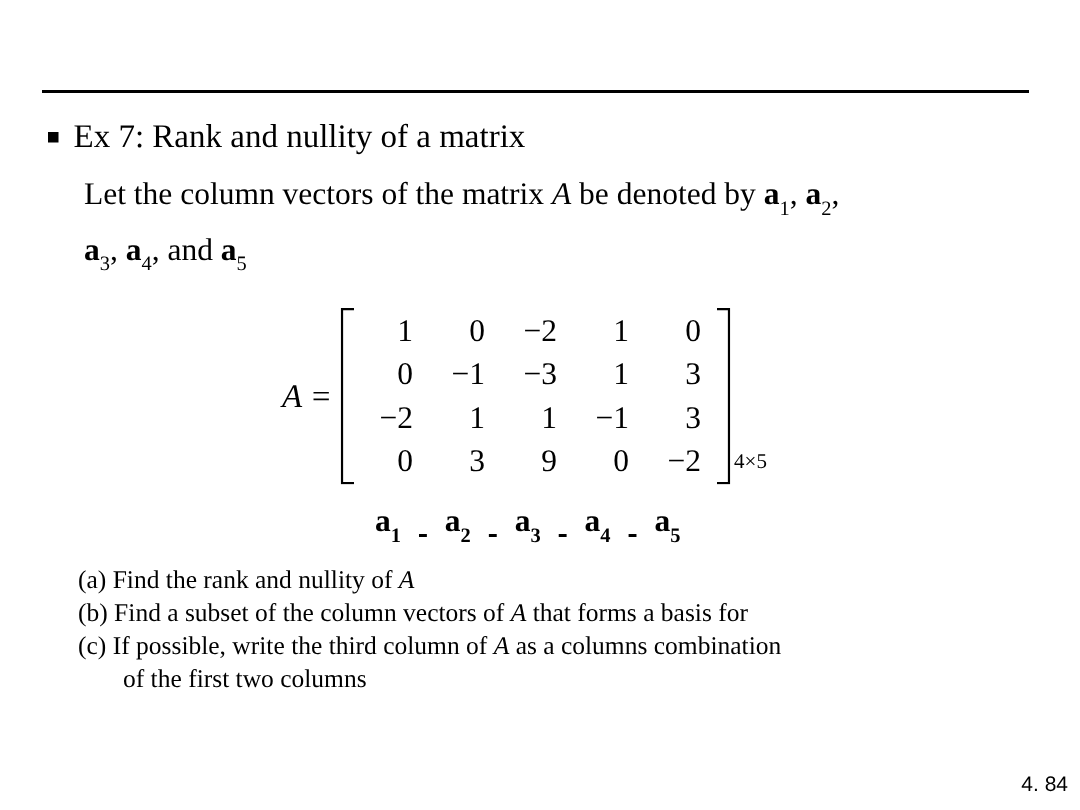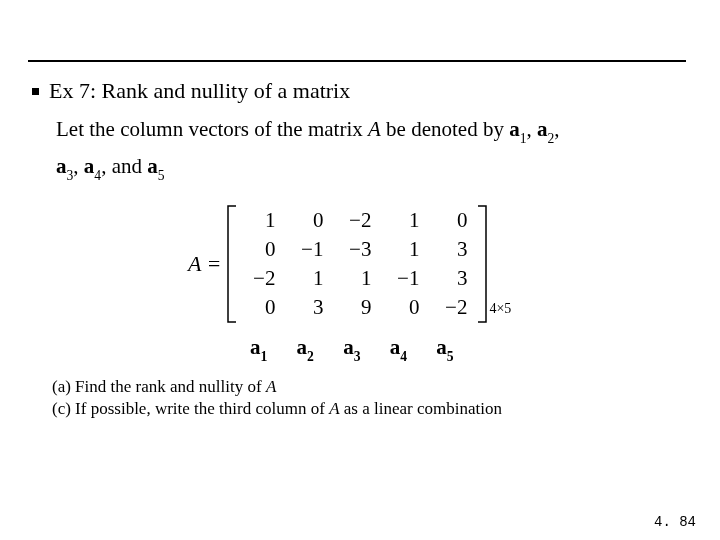--- a/index.html
+++ b/index.html
@@ -86,42 +86,43 @@
     align-self: flex-end;
     margin-left: 2px;
     padding-bottom: 6px;
     text-align: right;
   }
   .col-labels {
     position: absolute;
     left: 238px;
     top: 335px;
     font-size: 21px;
+    text-decoration: underline;
   }
   .col-labels span.lab {
     display: inline-block;
     font-weight: bold;
     margin: 0 12px;
   }
   .questions {
     position: absolute;
     left: 52px;
     top: 376px;
     width: 640px;
     font-size: 17px;
     line-height: 1.3;
   }
   .questions .indent {
     padding-left: 30px;
   }
   .page-num {
     position: absolute;
-    right: 24px;
+    right: 8px;
     bottom: 10px;
-    font-family: Liberation Mono, monospace;
+    font-family: Liberation Sans, sans-serif;
     font-size: 14px;
   }
 </style>
 </head>
 <body>
 
 <div class="slide">
 
   <div class="hr-top"></div>
 
@@ -188,19 +189,23 @@
     <span class="lab"><span>a</span><span class="sub">3</span></span>
     <span class="lab"><span>a</span><span class="sub">4</span></span>
     <span class="lab"><span>a</span><span class="sub">5</span></span>
   </div>
 
   <div class="questions">
     <div>
       <span>(a) Find the rank and nullity of </span><span class="ital">A</span>
     </div>
     <div>
-      <span>(c) If possible, write the third column of </span><span class="ital">A</span><span> as a linear combination</span>
+      <span>(b) Find a subset of the column vectors of </span><span class="ital">A</span><span> that forms a basis for</span>
     </div>
+    <div>
+      <span>(c) If possible, write the third column of </span><span class="ital">A</span><span> as a columns combination</span>
+    </div>
+    <div class="indent">of the first two columns</div>
   </div>
 
   <div class="page-num">4. 84</div>
 
 </div>
 
 </body></html>

